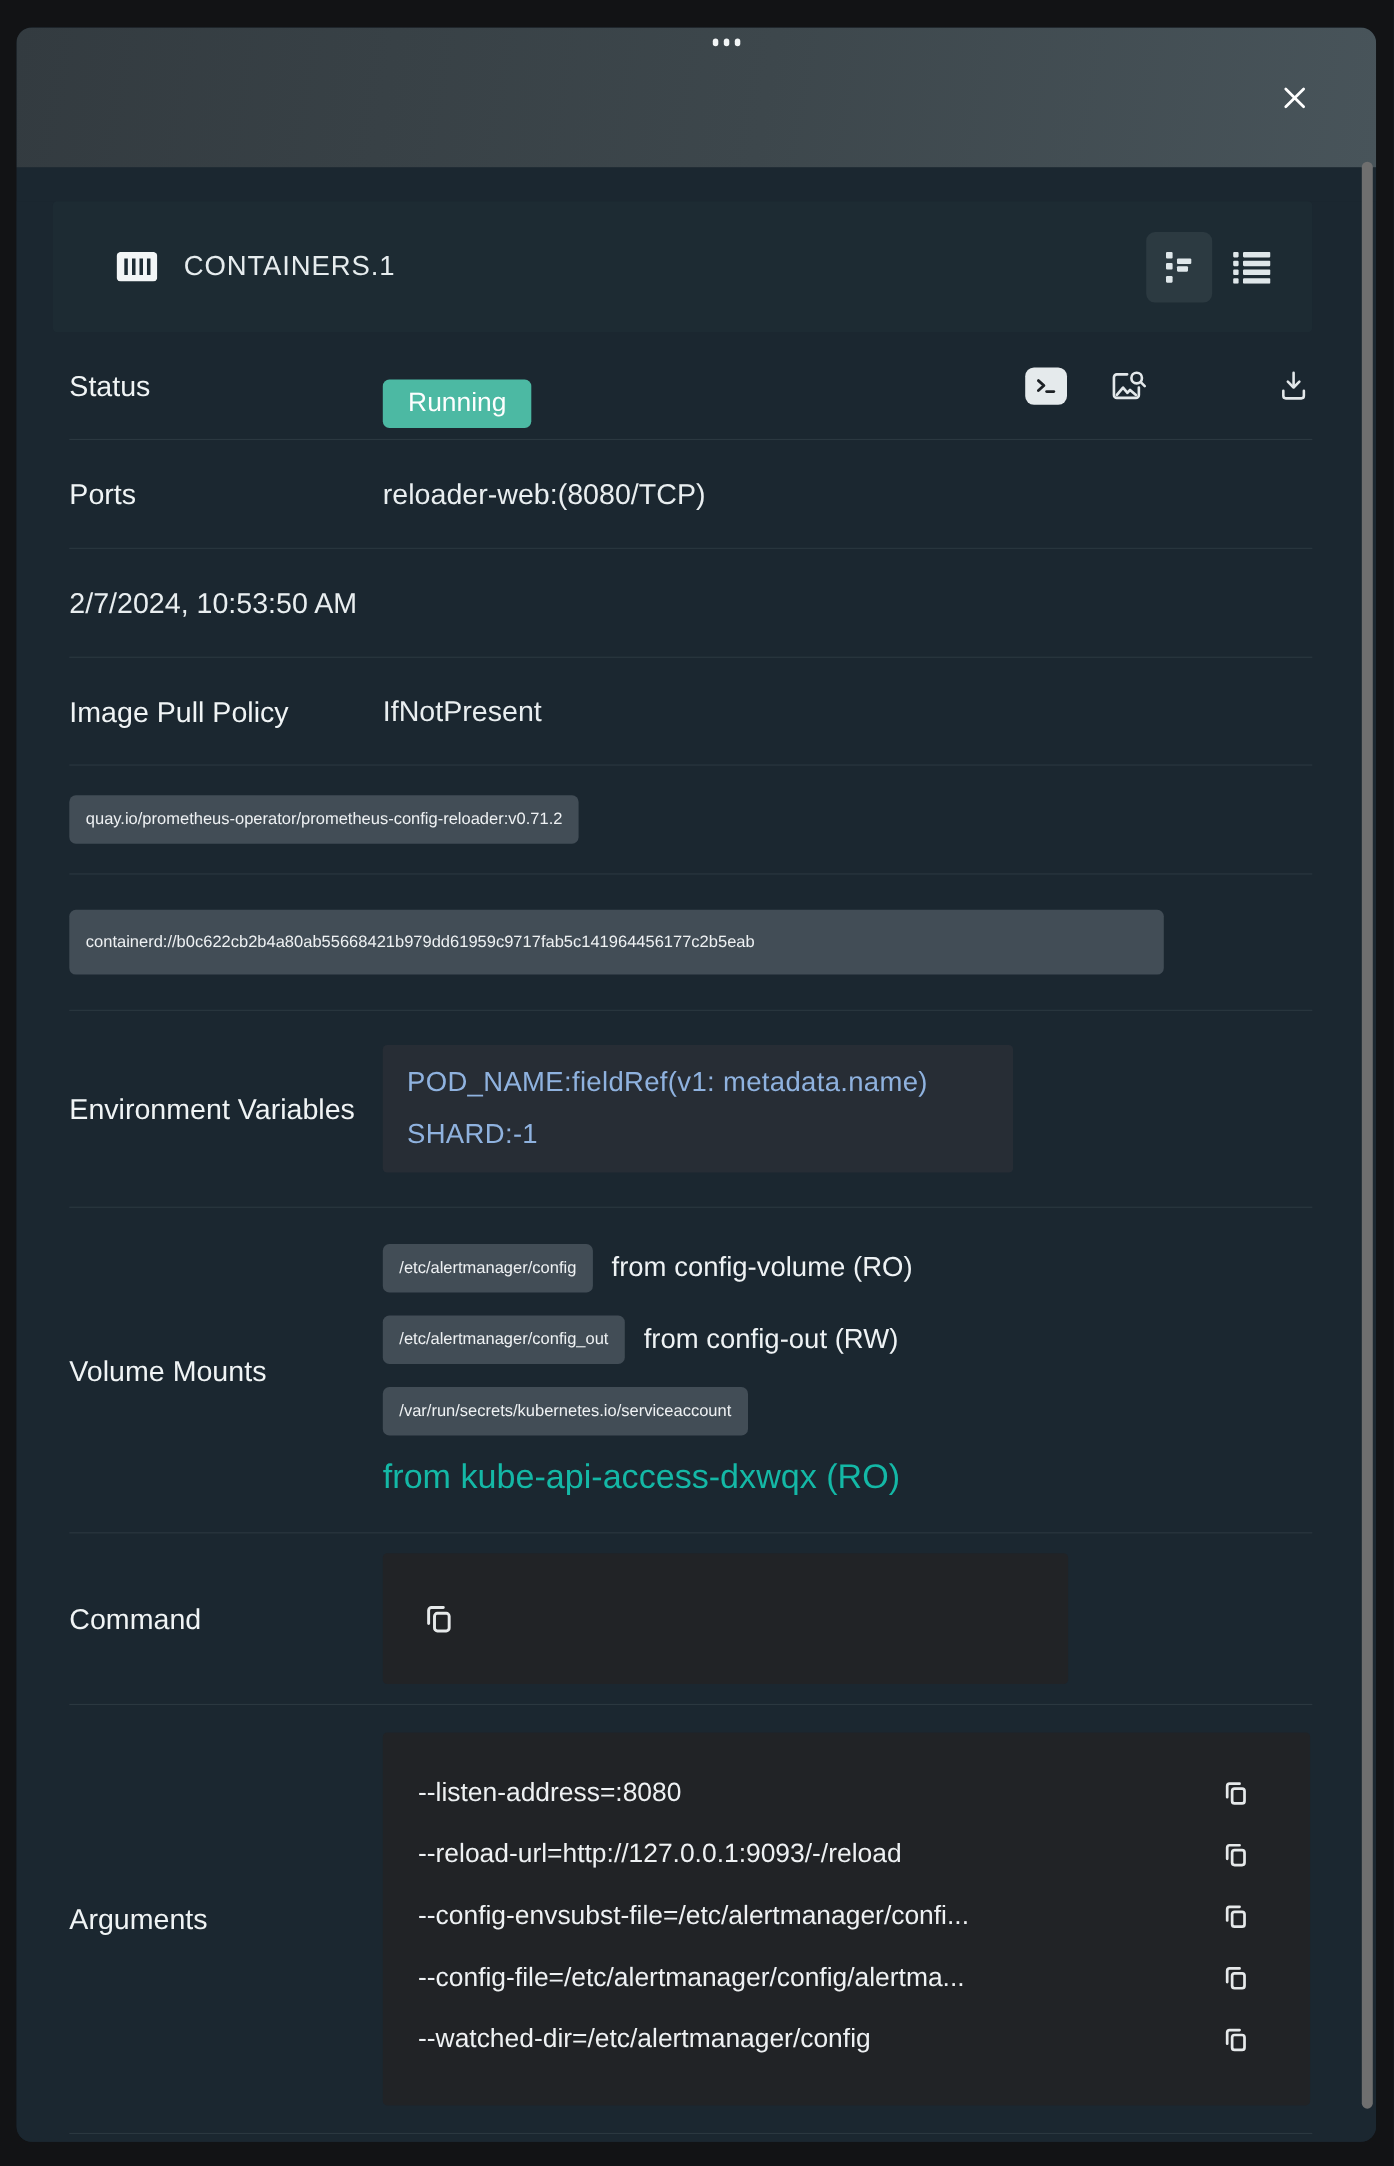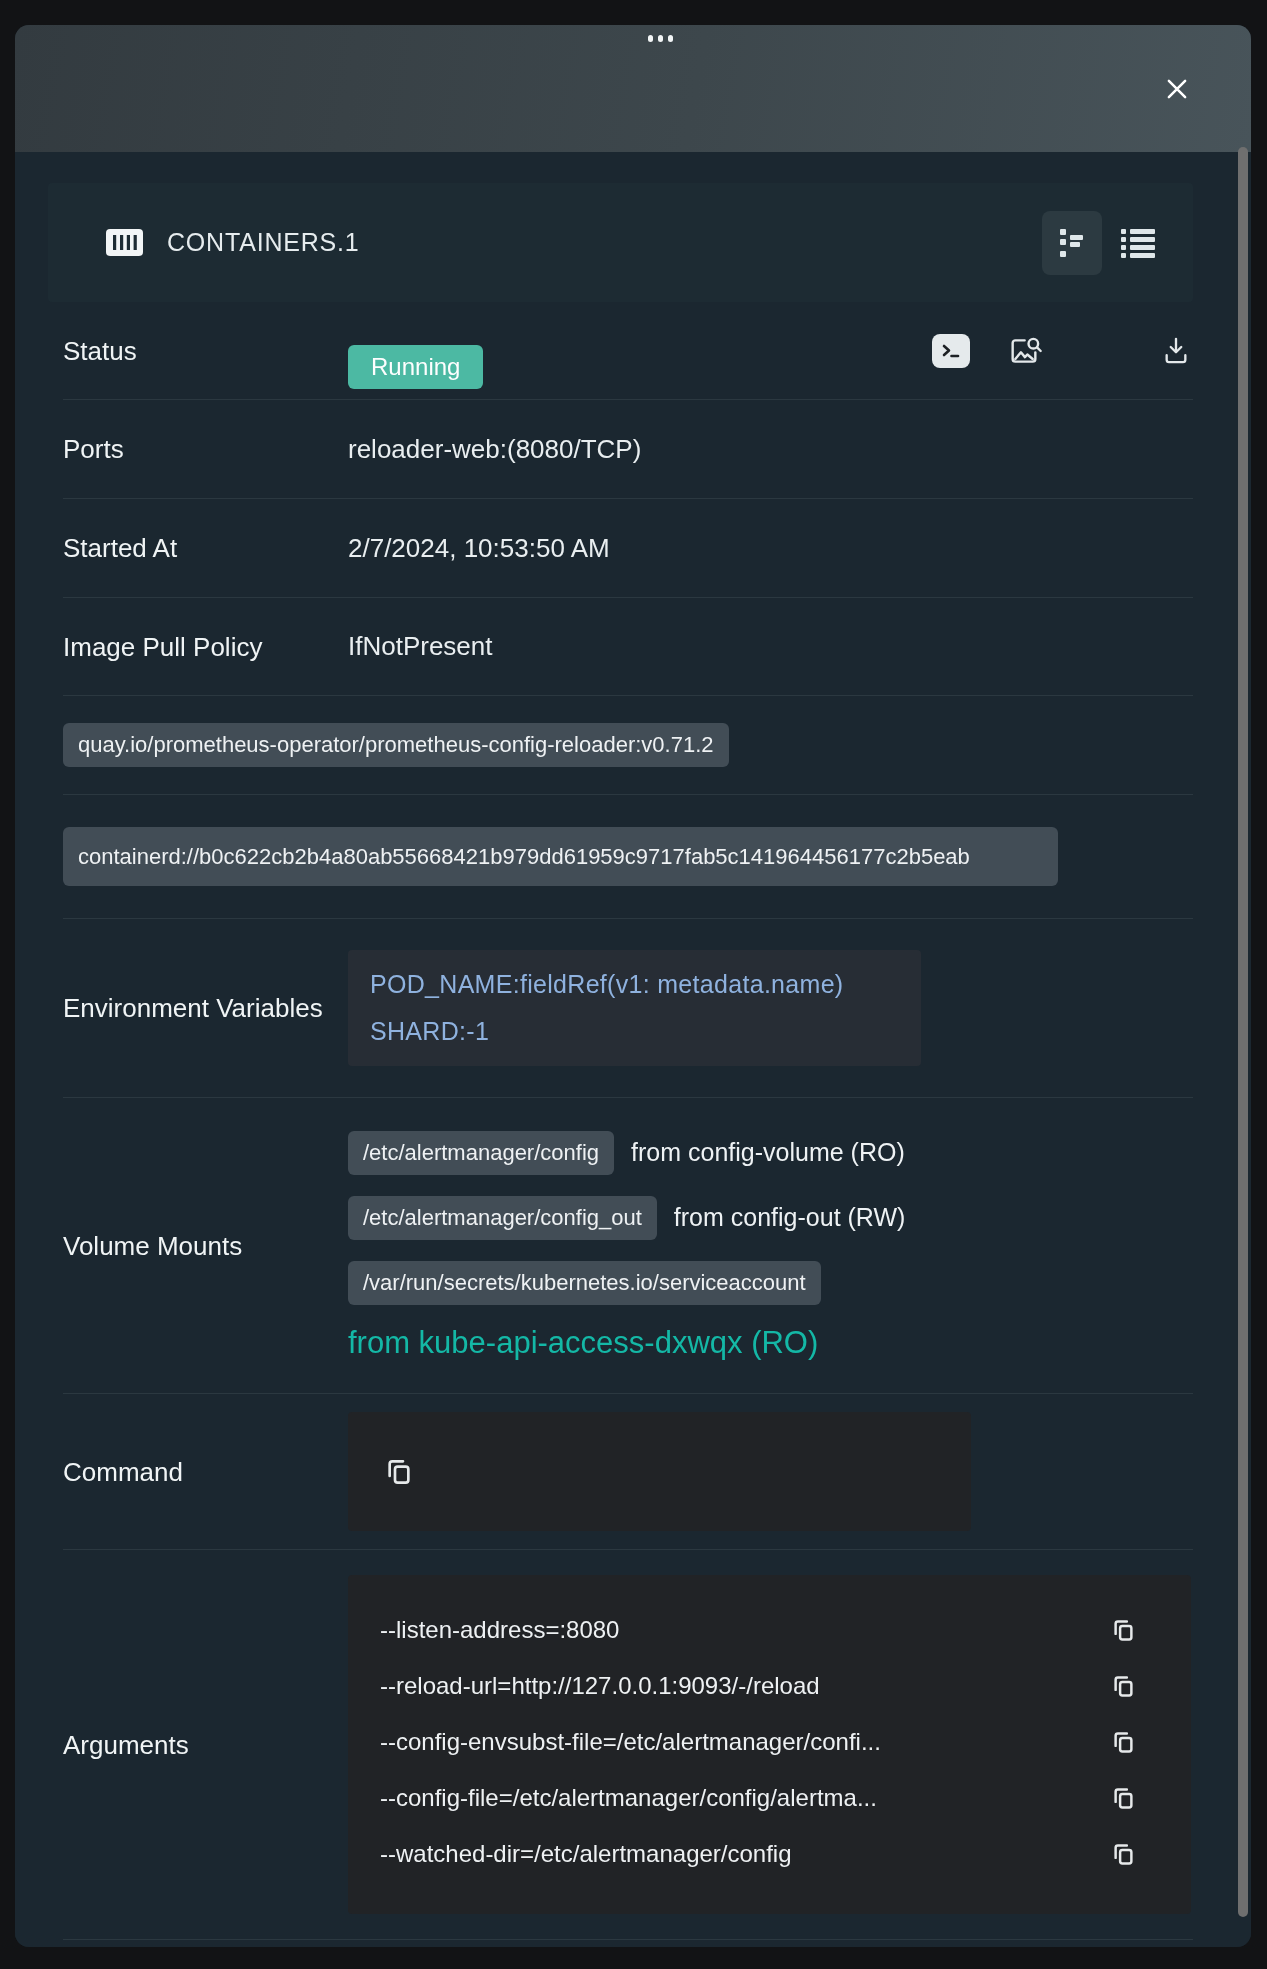--- a/index.html
+++ b/index.html
@@ -60,21 +60,21 @@
   .row-actions{margin-left:auto; display:flex; align-items:center;}
   .icon-btn{background:transparent;border:none;padding:0;cursor:pointer;display:flex;align-items:center;}
   .term-btn{
     width:38px;height:34px;border:none;border-radius:8px;background:#e5eaec;cursor:pointer;
     display:flex;align-items:center;justify-content:center;margin-right:38px;padding:0;
   }
   .img-search-btn{margin-right:118px;}
   .dl-btn{margin-right:3px;}
   .chip{
     display:inline-block; background:var(--chip-bg); border-radius:6px;
-    padding:8px 15px; font-size:22px; color:#eef1f3; line-height:28px;
+    padding:8px 15px; font-size:15px; color:#eef1f3; line-height:28px;
   }
   .chip-wide{width:995px; padding:10px 15px; line-height:39px; word-break:break-all;}
   .env-box{
     width:573px; background:var(--env-box-bg); border-radius:4px;
     padding:20px 22px; display:flex; flex-direction:column; gap:18px;
   }
   .env-line{font-size:25px; color:var(--env-text); letter-spacing:.3px;}
   .mounts{display:block; max-width:845px;}
   .mount-row{display:flex; align-items:center; gap:17px; margin-bottom:21px;}
   .mount-from{font-size:25px; color:#eef2f4;}
@@ -196,21 +196,20 @@
           </div>
         </div>
       </div>
 
       <div class="row h99">
         <div class="label">Ports</div>
         <div class="value">reloader-web:(8080/TCP)</div>
       </div>
 
       <div class="row h99">
-        <div class="label">Started At</div>
         <div class="value">2/7/2024, 10:53:50 AM</div>
       </div>
 
       <div class="row h98">
         <div class="label">Image Pull Policy</div>
         <div class="value">IfNotPresent</div>
       </div>
 
       <div class="row h99">
         <div class="value">

